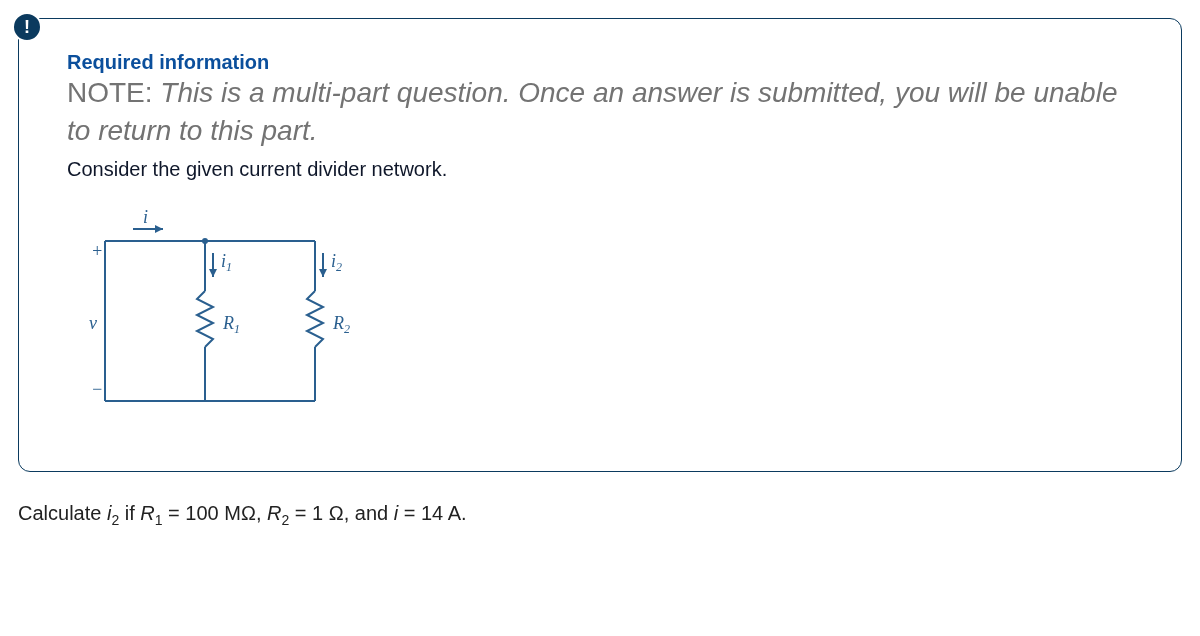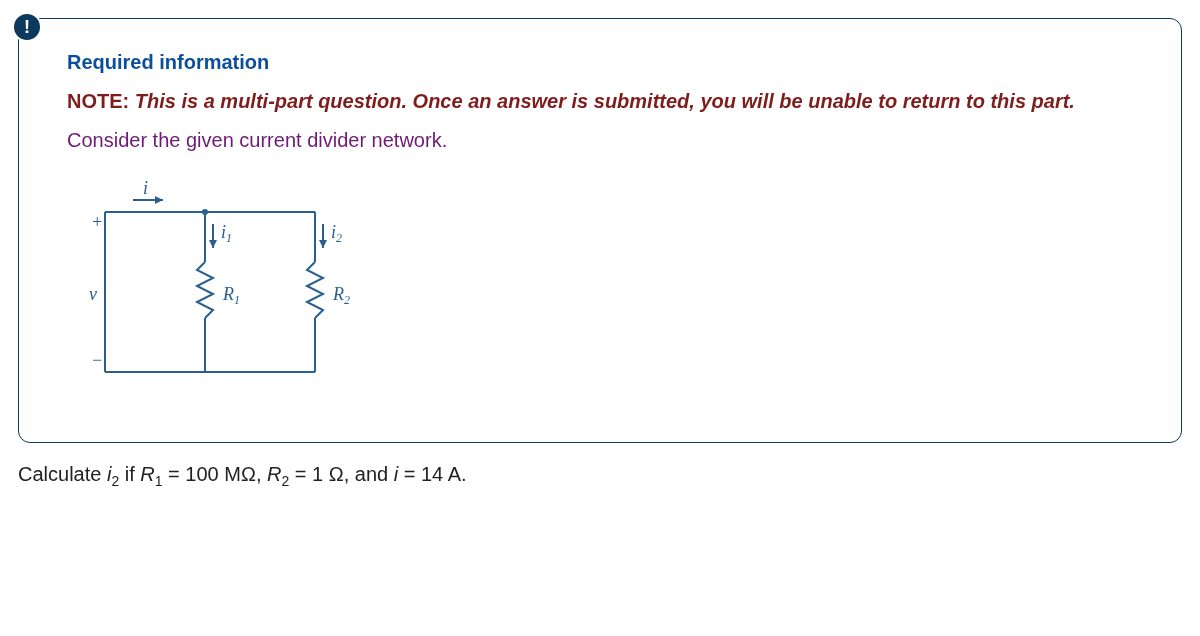--- a/index.html
+++ b/index.html
@@ -36,33 +36,31 @@
     .box {
       border: 1.5px solid #0b3a5e;
       border-radius: 12px;
       padding: 32px 48px 40px 48px;
       position: relative;
     }
     .req-heading {
       color: #0b4f9c;
       font-weight: bold;
       font-size: 20px;
-      margin-bottom: 14px;
     }
     .note-line {
-      font-size: 20px;
-      color: #7f1d1d;
+      font-size: 28px;
+      color: #737373;
       line-height: 1.35;
-      font-weight: bold;
     }
     .note-line em { font-style: italic; }
     .follow-line {
       font-size: 20px;
-      color: #701a75;
-      margin-top: 14px;
+      color: #0f172a;
+      margin-top: 8px;
     }
     
     .circuit {
       margin-top: 30px;
       margin-left: 18px;
       width: 280px;
       height: 220px;
       position: relative;
     }
     .circuit svg { overflow: visible; }
@@ -70,21 +68,21 @@
       font-family: 'Times New Roman', serif;
       font-style: italic;
       font-size: 18px;
       fill: #2a5f8f;
     }
     .c-label-sub { font-size: 12px; }
     .wire { stroke: #2a5f8f; stroke-width: 2; fill: none; }
     .arrowhead { fill: #2a5f8f; }
     
     .question-area {
-      margin: 20px 18px 0 18px;
+      margin: 30px 18px 0 18px;
       font-size: 20px;
       color: #222;
     }
     .question-line { margin-bottom: 18px; }
     .ital { font-style: italic; }
     .sub { font-size: 14px; vertical-align: sub; }
     .answer-input {
       width: 90px;
       height: 24px;
       border: 1.5px solid #000;

